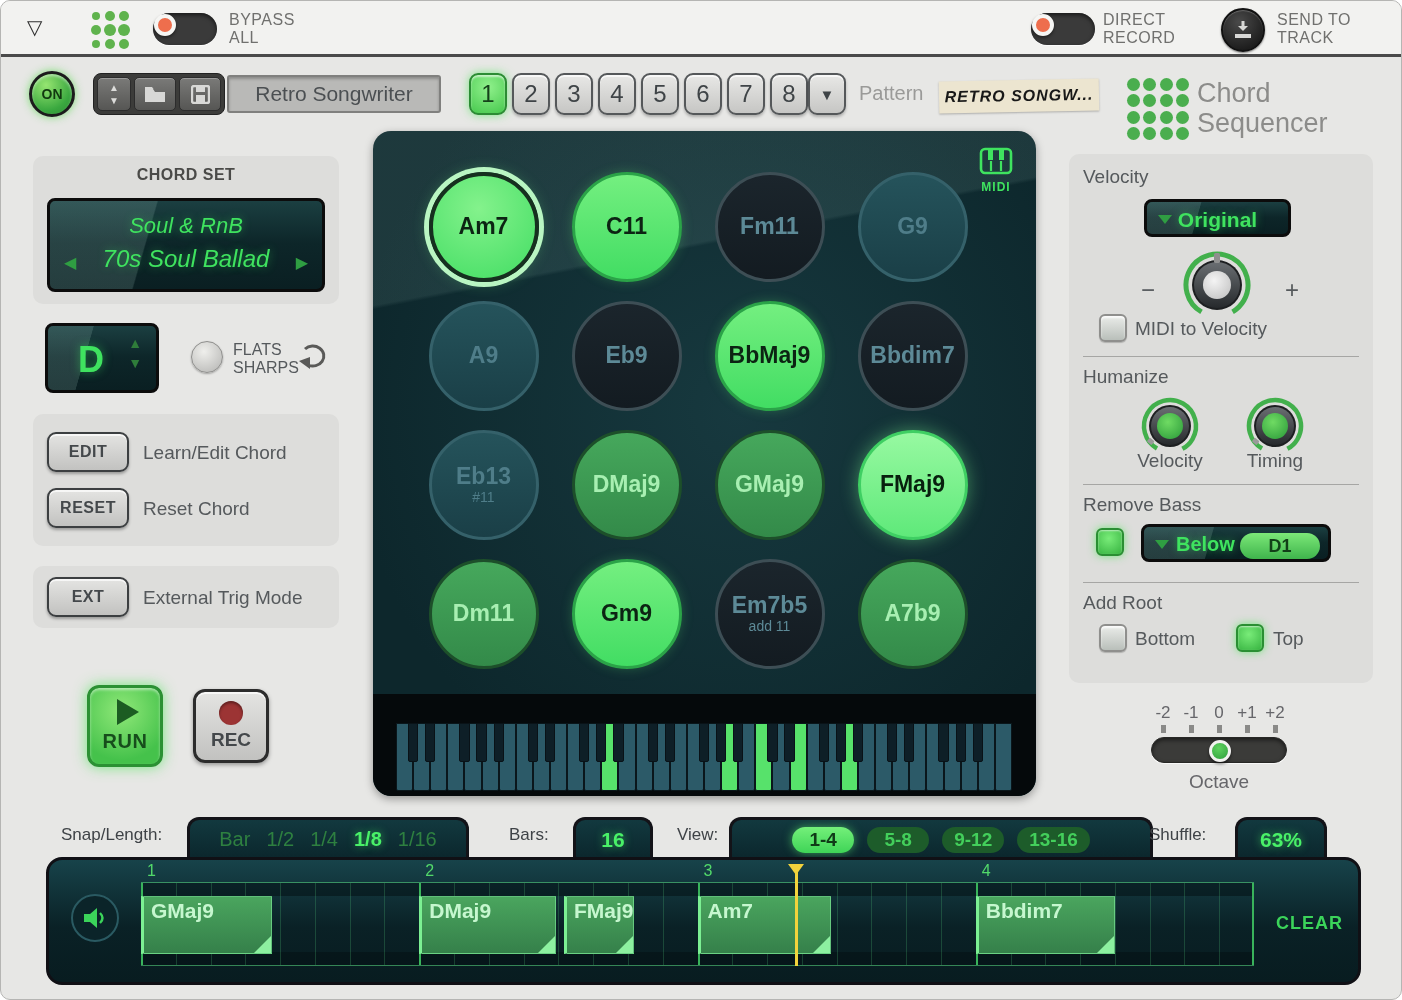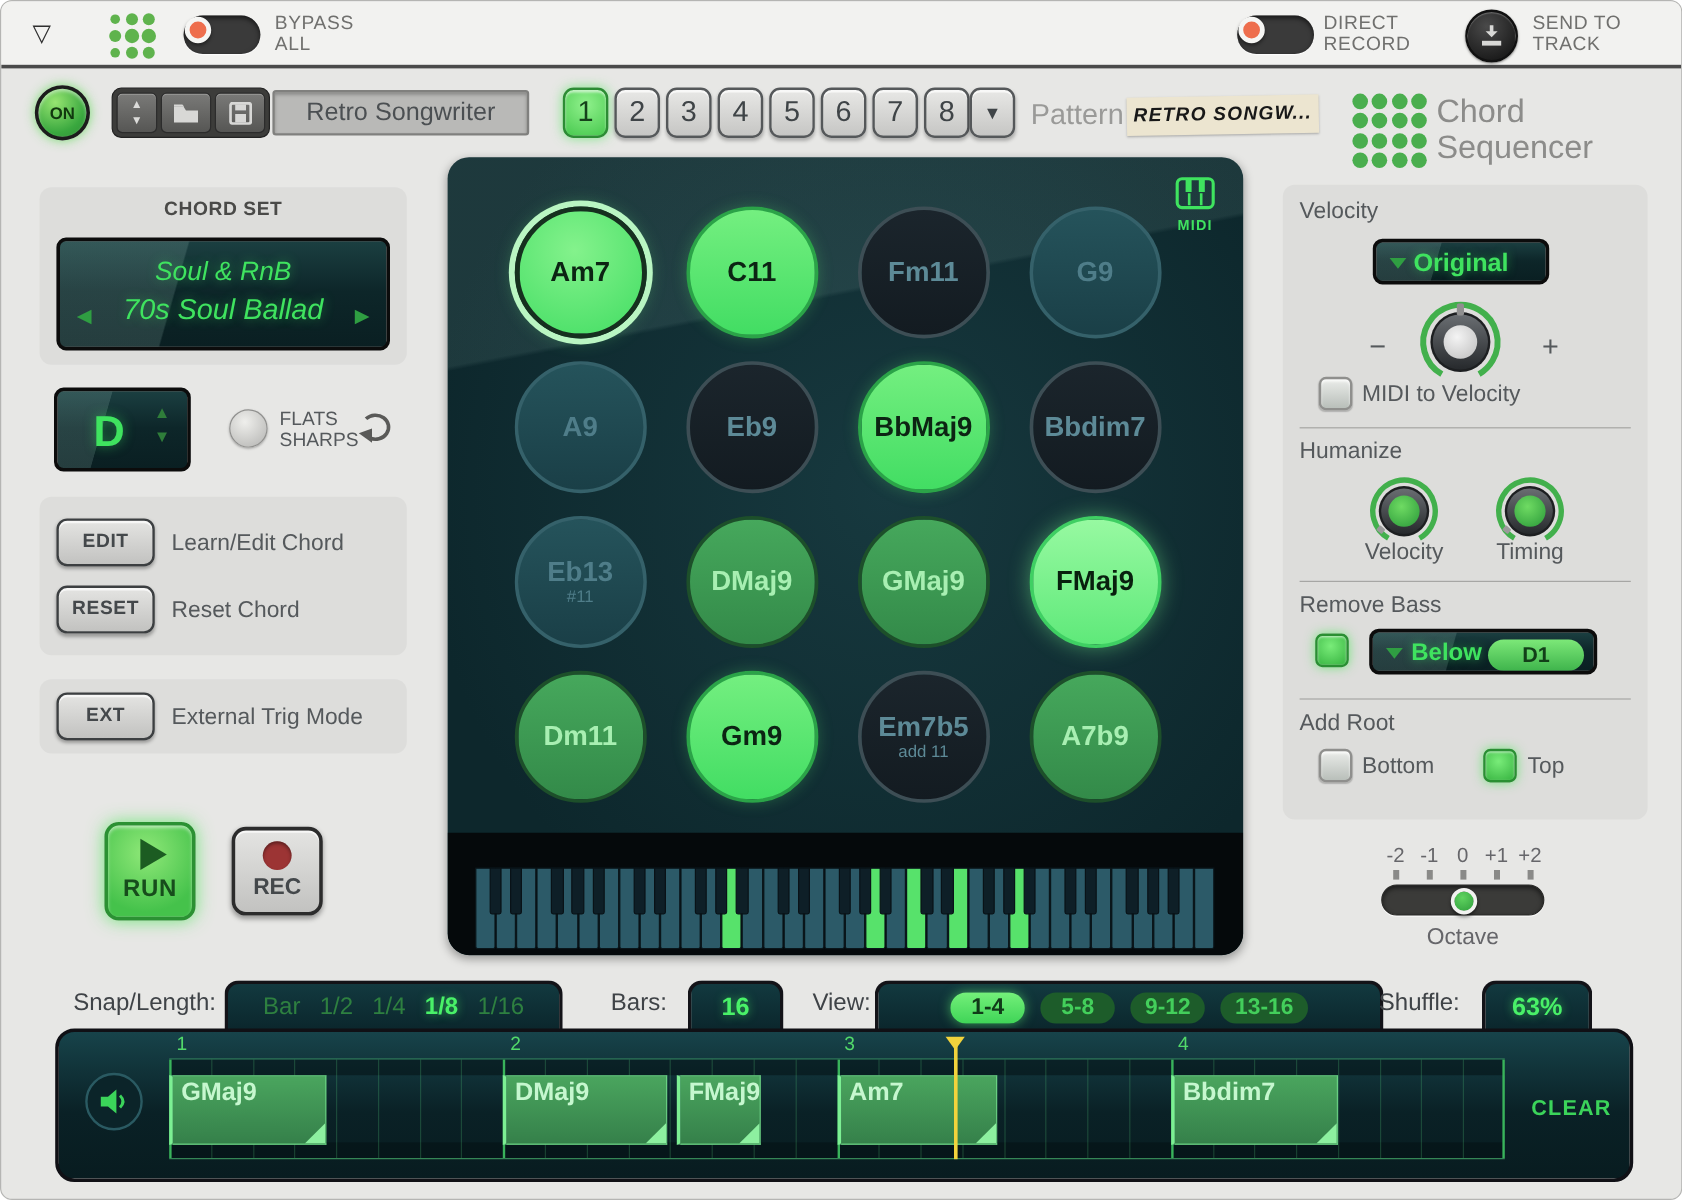--- a/index.html
+++ b/index.html
@@ -44,21 +44,21 @@
   .pbtn{width:38px;height:42px;border-radius:9px;border:2px solid #55585a;cursor:pointer;
     background:linear-gradient(180deg,#e8e8e6,#c6c6c4);color:#3f4447;font-size:24px;
     display:flex;align-items:center;justify-content:center;
     box-shadow:inset 0 2px 0 rgba(255,255,255,.7),0 2px 3px rgba(0,0,0,.25);}
   .pbtn.active{background:radial-gradient(circle at 50% 32%,#90f18c,#47c84e);border-color:#2c8c34;
     color:#15421a;box-shadow:0 0 10px rgba(90,230,100,.75),inset 0 2px 2px rgba(255,255,255,.6);}
   .pdrop{position:absolute;left:807px;top:72px;width:38px;height:42px;border-radius:9px;cursor:pointer;
     border:2px solid #55585a;background:linear-gradient(180deg,#e8e8e6,#c6c6c4);color:#3f4447;
     font-size:15px;display:flex;align-items:center;justify-content:center;
     box-shadow:inset 0 2px 0 rgba(255,255,255,.7),0 2px 3px rgba(0,0,0,.25);}
-  .pattern-word{position:absolute;left:858px;top:81px;color:#9a9a98;font-size:24px;}
+  .pattern-word{position:absolute;left:858px;top:81px;color:#9a9a98;font-size:20px;}
   .tape{position:absolute;left:938px;top:79px;width:160px;height:32px;background:#ece5d0;
     box-shadow:0 1px 2px rgba(0,0,0,.25);transform:rotate(-1deg);cursor:text;
     color:#181818;font-weight:bold;font-size:16px;letter-spacing:1px;
     display:flex;align-items:center;justify-content:center;font-style:italic;}
   .big-logo{position:absolute;left:1126px;top:77px;width:62px;height:62px;display:grid;
     grid-template-columns:repeat(4,1fr);gap:3px;}
   .big-logo span{width:13px;height:13px;border-radius:50%;background:#4aae4e;}
   .logo-text{position:absolute;left:1196px;top:78px;color:#8c8c8a;font-size:27px;line-height:1.1;}
 
   
@@ -180,21 +180,21 @@
   .oct-marks i b{width:5px;height:8px;background:#8a8a88;display:block;}
   .oct-track{position:relative;margin-left:10px;margin-top:4px;width:136px;height:26px;cursor:pointer;
     background:#3b3b39;border:1px solid #272725;border-radius:13px;
     box-shadow:inset 0 2px 4px rgba(0,0,0,.55),0 1px 0 rgba(255,255,255,.7);}
   .oct-thumb{position:absolute;left:57px;top:2px;width:22px;height:22px;border-radius:50%;cursor:grab;
     background:radial-gradient(circle at 42% 32%,#5fd35f,#2f9e3c);border:3px solid #f2f2f0;
     box-shadow:0 2px 3px rgba(0,0,0,.5);}
   .oct-label{text-align:center;color:#66666a;font-size:19px;margin-top:8px;width:156px;}
 
   
-  .t-label{position:absolute;color:#3f4347;font-size:20px;}
+  .t-label{position:absolute;color:#3f4347;font-size:17px;}
   .t-tab{position:absolute;top:816px;height:42px;border-radius:12px 12px 0 0;
     background:linear-gradient(180deg,#12393f,#0b262c);border:3px solid #131318;border-bottom:none;
     display:flex;align-items:center;justify-content:center;}
   .snap-items{display:flex;gap:16px;font-size:20px;}
   .snap-opt{color:#2e8040;cursor:pointer;}
   .snap-opt.active{color:#49f168;font-weight:bold;text-shadow:0 0 8px rgba(70,240,100,.6);}
   .view-pills{display:flex;gap:13px;}
   .view-pill{min-width:62px;padding:2px 12px;border-radius:15px;text-align:center;font-size:19px;
     font-weight:bold;background:#1d5c2a;color:#43cf5b;cursor:pointer;}
   .view-pill.active{background:linear-gradient(180deg,#74f07a,#3fd457);color:#103a18;

